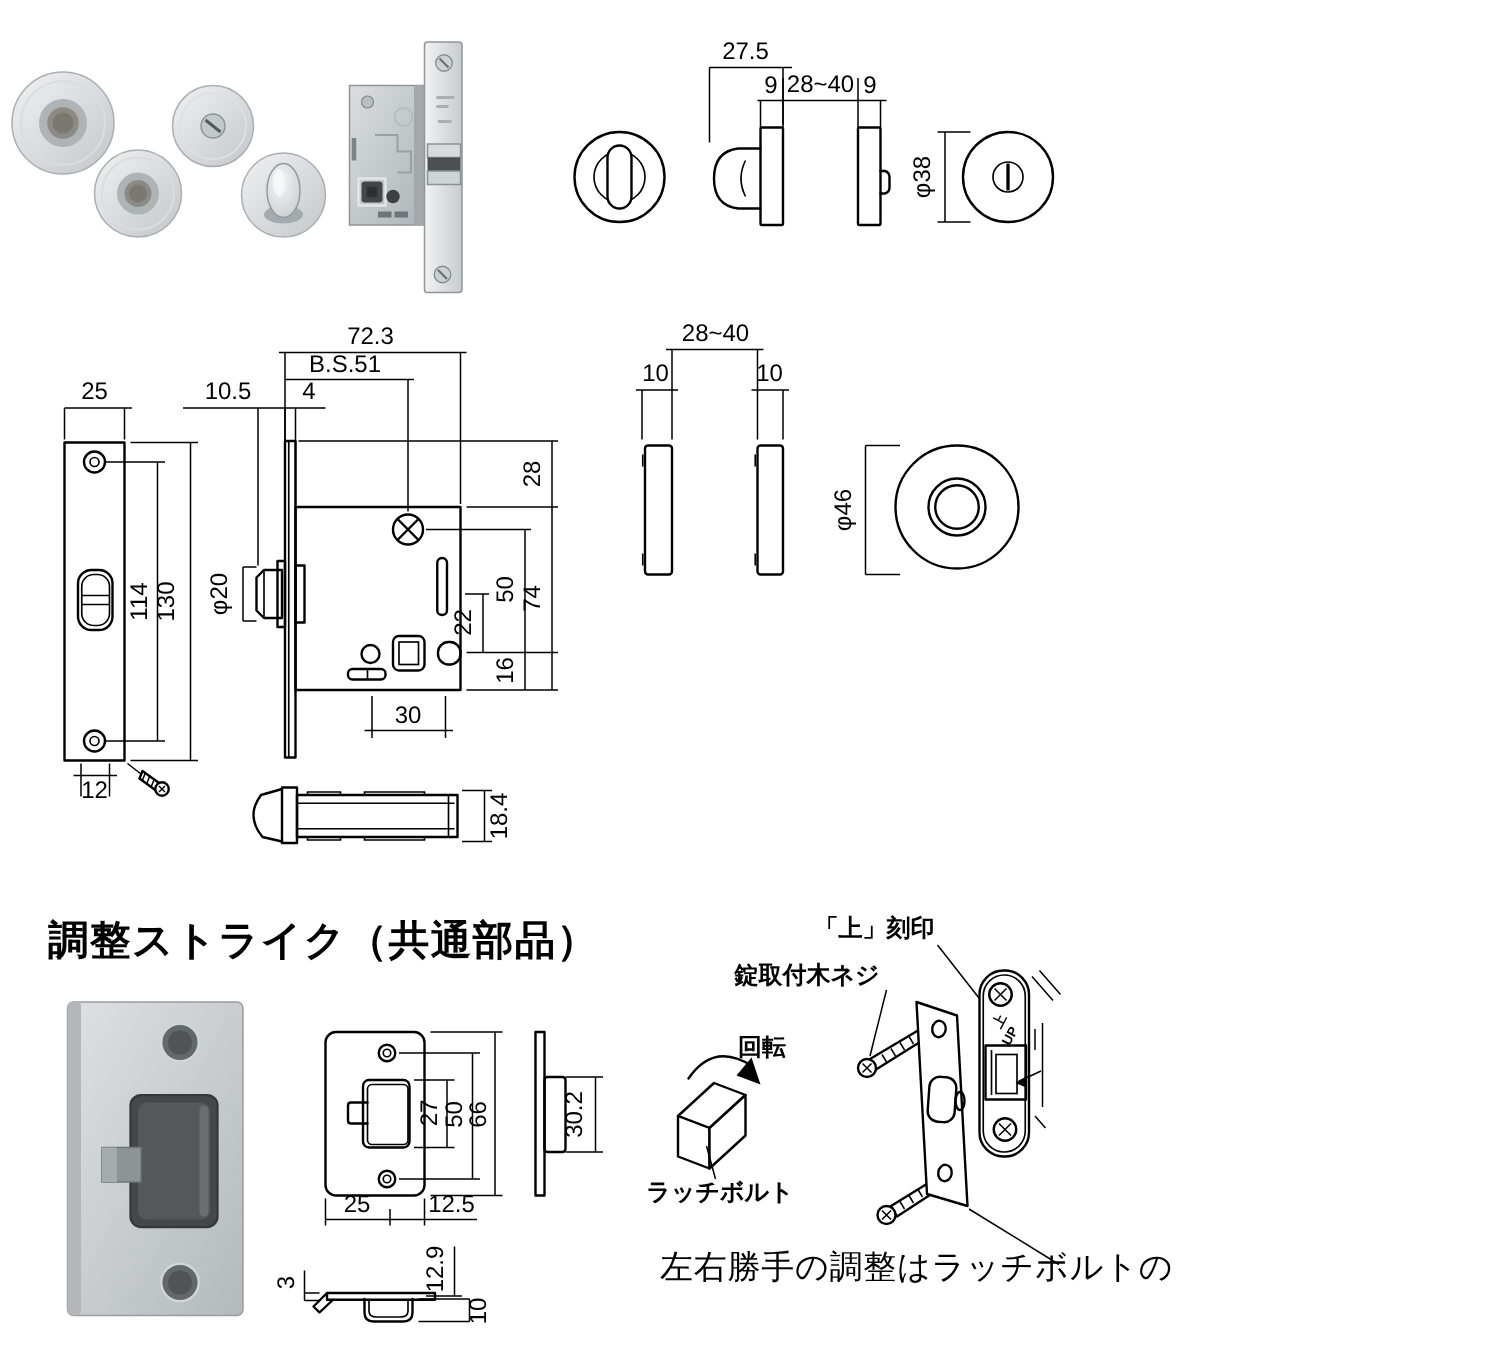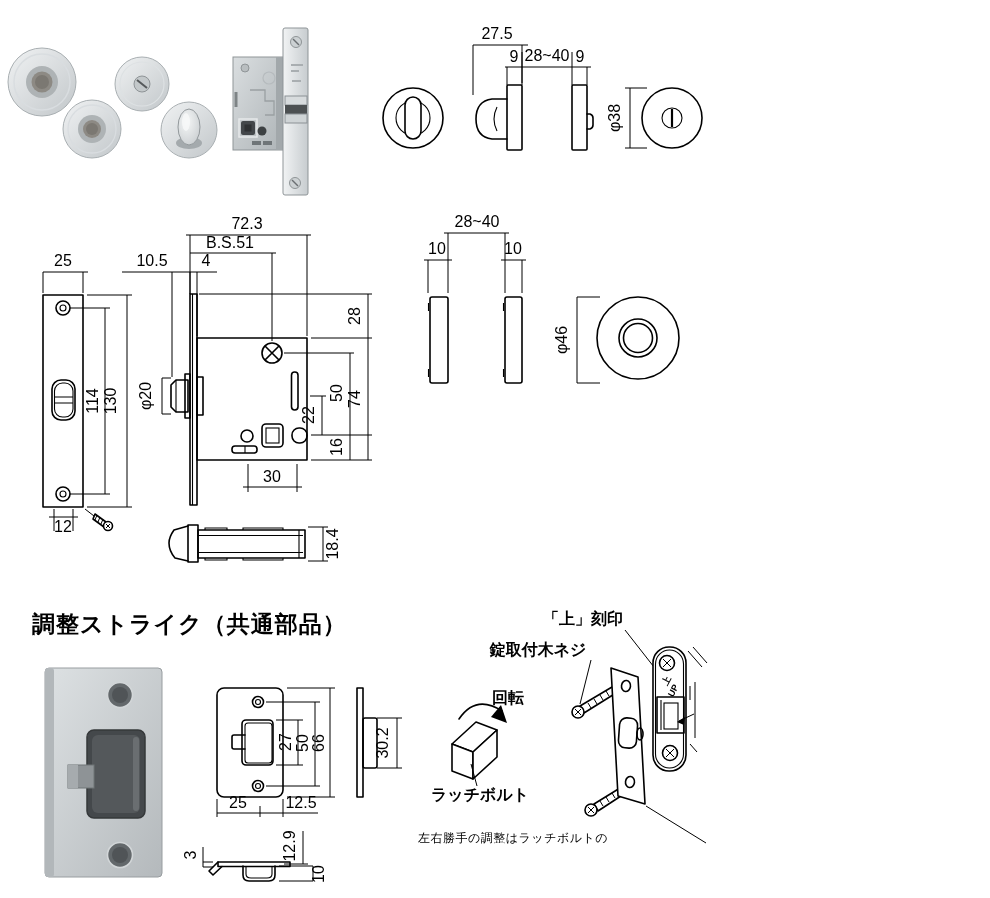--- a/index.html
+++ b/index.html
@@ -6,23 +6,23 @@
   .canvas{position:relative;width:990px;height:898px;background:#fff;overflow:hidden;
           font-family:"Liberation Sans",sans-serif;}
   svg text{fill:#000;}
   .dt{font-family:"Liberation Sans",sans-serif;font-size:16px;}
   .jp{font-family:"Liberation Sans",sans-serif;font-size:16px;font-weight:600;}
   .jps{font-family:"Liberation Sans",sans-serif;font-size:9px;font-weight:600;}
   .ln{stroke:#000;stroke-width:1.6;fill:none;stroke-linecap:round;stroke-linejoin:round;}
   .lnf{stroke:#000;stroke-width:1.6;fill:#fff;stroke-linejoin:round;}
   .th{stroke:#000;stroke-width:1.1;fill:none;}
   .dim{stroke:#000;stroke-width:1;fill:none;}
-  .heading{position:absolute;left:32px;top:609px;font-size:23px;font-weight:600;
+  .heading{position:absolute;left:32px;top:609px;font-size:27px;font-weight:600;
            color:#000;letter-spacing:1px;}
-  .note{position:absolute;left:418px;font-size:12px;color:#000;letter-spacing:0.5px;}
+  .note{position:absolute;left:440px;font-size:22px;color:#000;letter-spacing:0.5px;}
 </style>
 </head>
 <body>
 
 <div class="canvas">
 
 <svg width="990" height="898" viewBox="0 0 990 898">
   <defs>
     <linearGradient id="gMet" x1="0" y1="0" x2="1" y2="1">
       <stop offset="0" stop-color="#f0f2f3"></stop>

